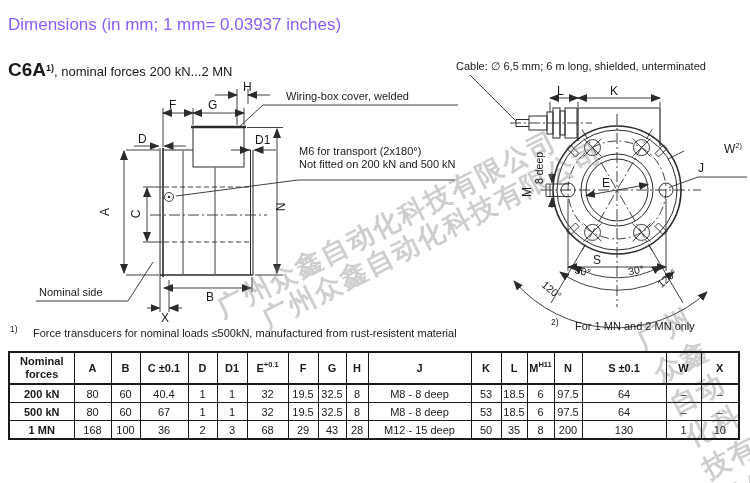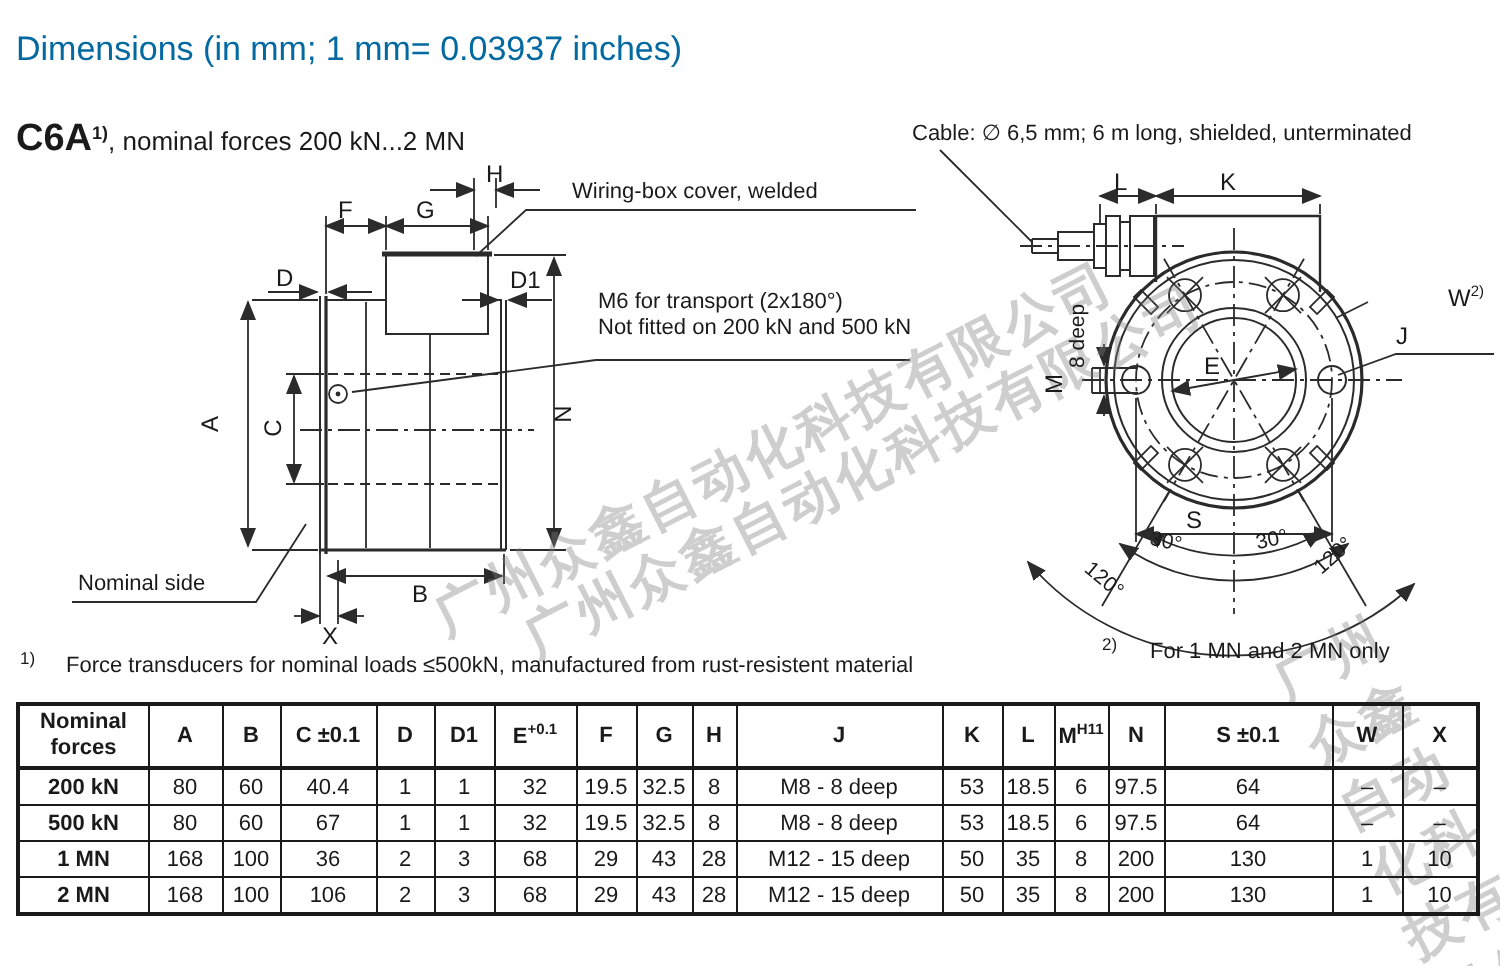--- a/index.html
+++ b/index.html
@@ -1,19 +1,19 @@
 <!DOCTYPE html>
 <html><head>
 <meta charset="utf-8">
 <style>
   html,body{margin:0;padding:0;background:#e8e8e8;}
   .page{position:relative;width:750px;height:483px;background:#ffffff;overflow:hidden;
         font-family:"Liberation Sans","DejaVu Sans",sans-serif;color:#1a1a1a;}
   .abs{position:absolute;white-space:nowrap;}
-  .title{left:8px;top:15px;font-size:17px;color:#0369a1;}
+  .title{left:8px;top:15px;font-size:17px;color:#8b5cf6;}
   .subtitle{left:8px;top:59px;font-size:13px;}
   .subtitle b{font-size:19px;}
   .subtitle sup{font-size:9px;font-weight:bold;}
   .note{font-size:11px;}
   .dim{font-size:12px;}
   .rot{transform:rotate(-90deg);transform-origin:center center;}
   .small{font-size:10.5px;}
   sup.s{font-size:7.5px;}
   .wm{position:absolute;font-weight:700;font-size:27px;letter-spacing:2px;
       color:rgba(125,125,125,0.38);transform:rotate(-27deg);transform-origin:left center;
@@ -324,36 +324,16 @@
       <td>28</td>
       <td>M12 - 15 deep</td>
       <td>50</td>
       <td>35</td>
       <td>8</td>
       <td>200</td>
       <td>130</td>
       <td>1</td>
       <td>10</td>
     </tr>
-    <tr>
-      <td class="b">2 MN</td>
-      <td>168</td>
-      <td>100</td>
-      <td>106</td>
-      <td>2</td>
-      <td>3</td>
-      <td>68</td>
-      <td>29</td>
-      <td>43</td>
-      <td>28</td>
-      <td>M12 - 15 deep</td>
-      <td>50</td>
-      <td>35</td>
-      <td>8</td>
-      <td>200</td>
-      <td>130</td>
-      <td>1</td>
-      <td>10</td>
-    </tr>
   </tbody>
     </table>
 
 </div>
 
 </body></html>

